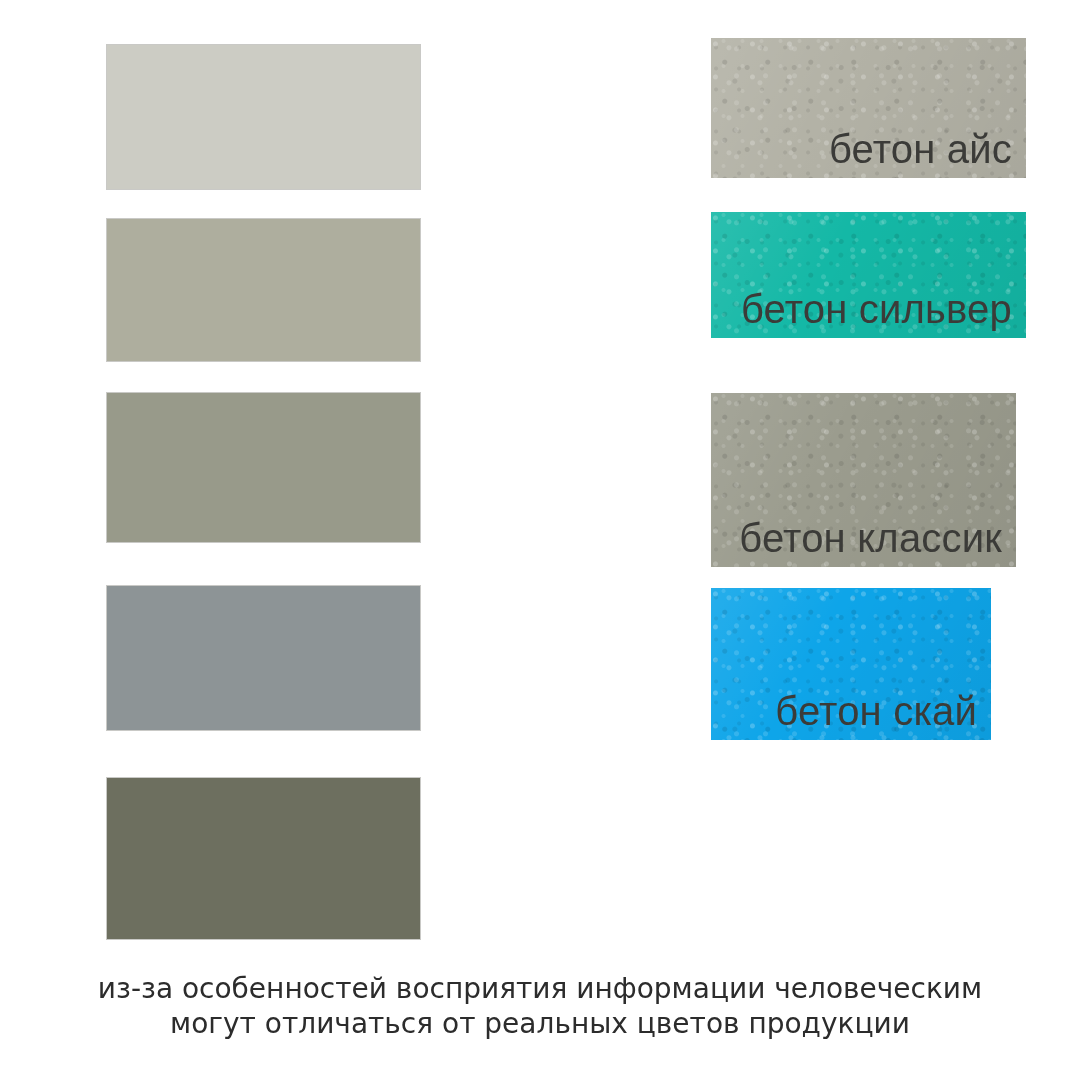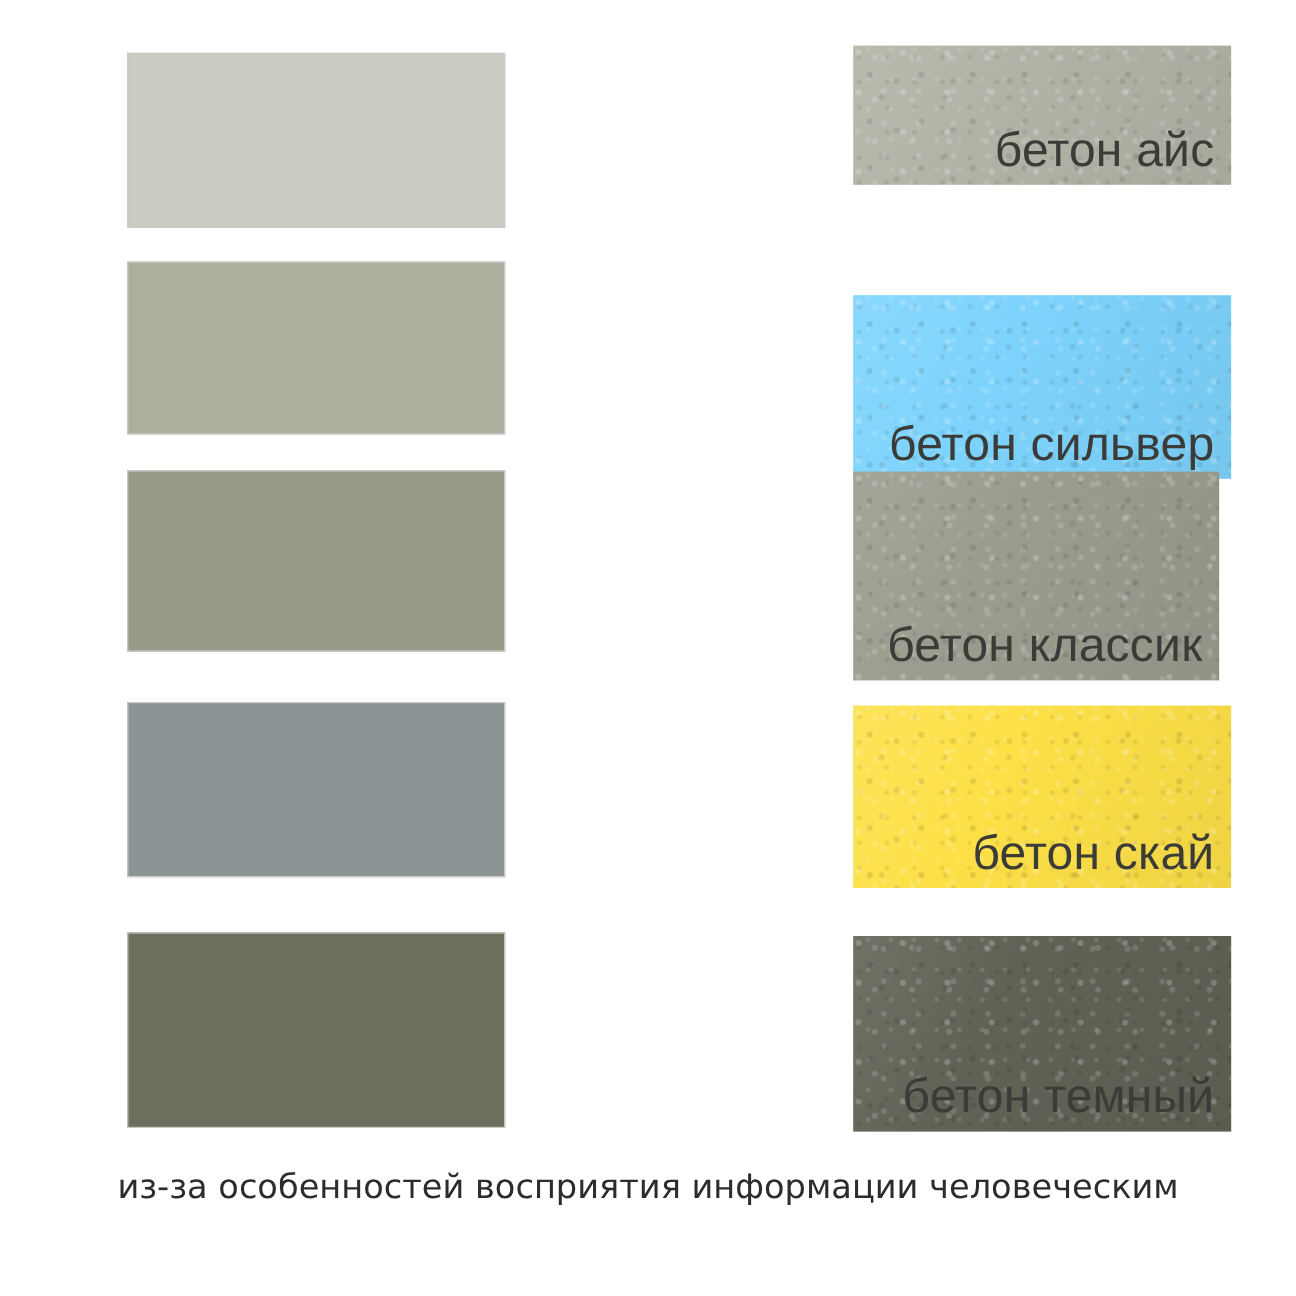--- a/index.html
+++ b/index.html
@@ -89,46 +89,43 @@
     display: block;
     white-space: nowrap;
   }
 </style>
 </head>
 <body style="background: rgb(255, 255, 255);">
 
 <div id="palette-board">
 
   <div class="swatch swatch-flat" style="left: 106px; top: 44px; width: 315px; height: 146px; background-color: rgb(204, 204, 196); border-color: rgb(201, 201, 198);"></div>
-  <div class="swatch swatch-photo" style="left: 711px; top: 38px; width: 315px; height: 116px; background-color: rgb(179, 178, 166);">
+  <div class="swatch swatch-photo" style="left: 711px; top: 38px; width: 315px; height: 140px; background-color: rgb(179, 178, 166);">
     <span class="tile-surface"></span>
     <span class="tile-label" style="color: rgb(59, 59, 56);">бетон айс</span>
   </div>
 
   <div class="swatch swatch-flat" style="left: 106px; top: 218px; width: 315px; height: 144px; background-color: rgb(174, 174, 158); border-color: rgb(201, 201, 198);"></div>
-  <div class="swatch swatch-photo" style="left: 711px; top: 212px; width: 315px; height: 153px; background-color: #7dd3fc; margin-top: 34px;">
+  <div class="swatch swatch-photo" style="left: 711px; top: 212px; width: 315px; height: 126px; background-color: #14b8a6;">
     <span class="tile-surface"></span>
     <span class="tile-label" style="color: rgb(59, 59, 56);">бетон сильвер</span>
   </div>
 
   <div class="swatch swatch-flat" style="left: 106px; top: 392px; width: 315px; height: 151px; background-color: rgb(152, 154, 138); border-color: rgb(201, 201, 198);"></div>
   <div class="swatch swatch-photo" style="left: 711px; top: 393px; width: 305px; height: 174px; background-color: rgb(155, 156, 142);">
     <span class="tile-surface"></span>
     <span class="tile-label" style="color: rgb(59, 59, 56);">бетон классик</span>
   </div>
 
   <div class="swatch swatch-flat" style="left: 106px; top: 585px; width: 315px; height: 146px; background-color: rgb(141, 148, 150); border-color: rgb(201, 201, 198);"></div>
-  <div class="swatch swatch-photo" style="left: 711px; top: 588px; width: 315px; height: 152px; background-color: #fde047;">
+  <div class="swatch swatch-photo" style="left: 711px; top: 588px; width: 280px; height: 152px; background-color: #0ea5e9;">
     <span class="tile-surface"></span>
     <span class="tile-label" style="color: rgb(59, 59, 56);">бетон скай</span>
   </div>
 
   <div class="swatch swatch-flat" style="left: 106px; top: 777px; width: 315px; height: 163px; background-color: rgb(109, 111, 95); border-color: rgb(201, 201, 198);"></div>
-  <div class="swatch swatch-photo" style="left: 711px; top: 780px; width: 315px; height: 163px; background-color: rgb(95, 98, 84);">
-    <span class="tile-surface"></span>
-    <span class="tile-label" style="color: rgb(59, 59, 56);">бетон темный</span>
-  </div>
 
   <div id="disclaimer" style="color: rgb(44, 44, 44);">
     <span class="line">из-за особенностей восприятия информации человеческим</span>
+    <span class="line">могут отличаться от реальных цветов продукции</span>
   </div>
 
 </div>
 
 </body></html>

